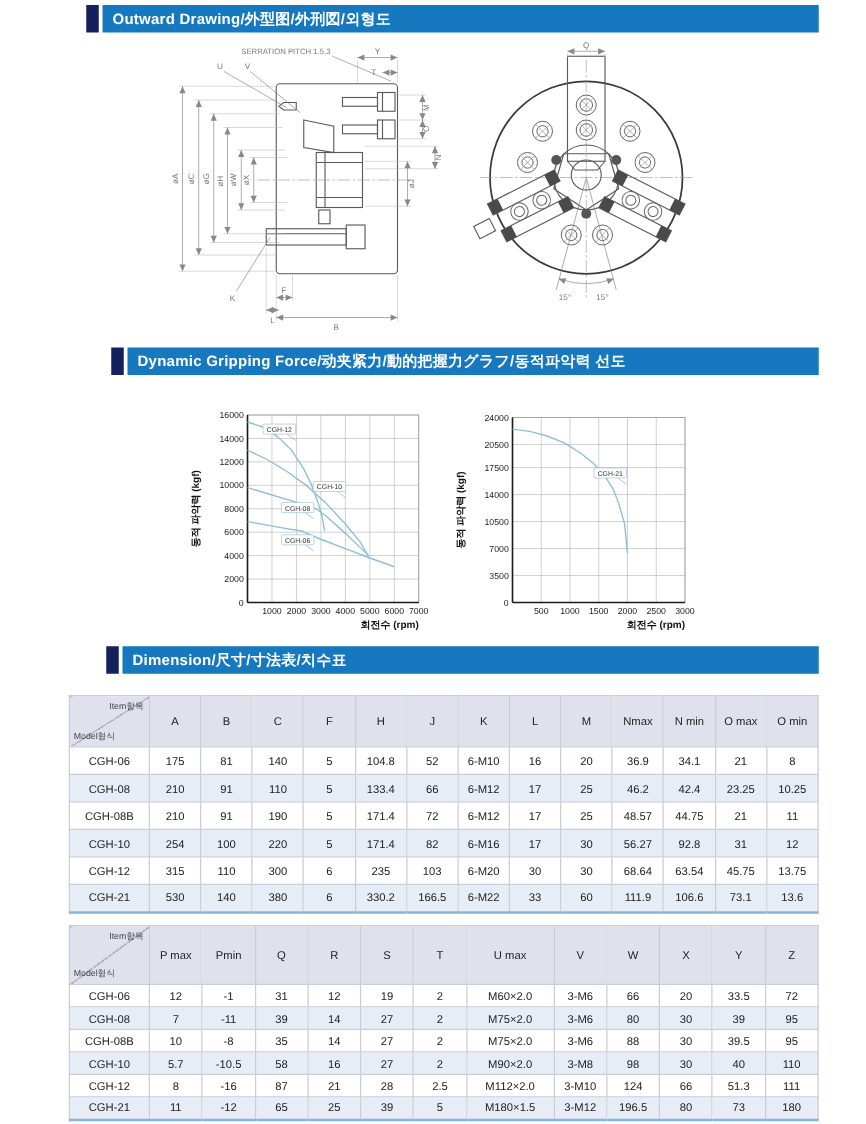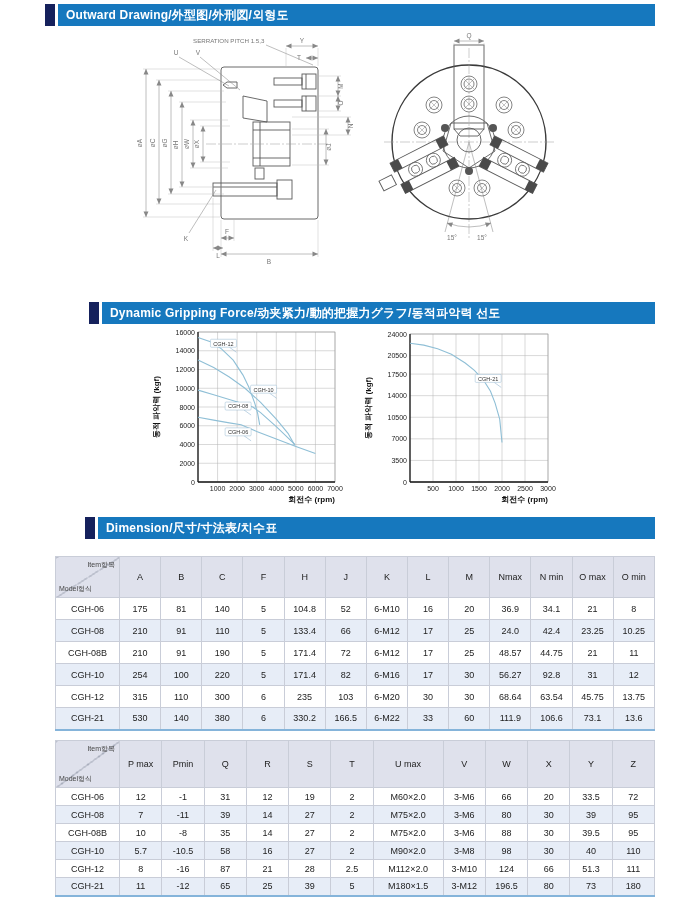--- a/index.html
+++ b/index.html
@@ -5,21 +5,21 @@
   html,body{margin:0;padding:0;}
   body{
     width:693px;height:899px;position:relative;background:#ffffff;
     font-family:"Liberation Sans","DejaVu Sans",sans-serif;color:#333;overflow:hidden;
   }
   
   .sec-header{position:absolute;left:45px;right:38px;height:22px;display:flex;align-items:stretch;}
   .accent{width:10px;background:#15215c;margin-right:3px;}
   .bar{flex:1;background:#1678be;color:#fff;font-size:12px;font-weight:bold;
        line-height:22px;padding-left:8px;letter-spacing:.2px;white-space:nowrap;}
-  #hdr1{top:4px;} #hdr2{top:302px;padding-left:44px;} #hdr3{top:517px;padding-left:40px;}
+  #hdr1{top:4px;margin-left:24px;} #hdr2{top:278px;padding-left:44px;} #hdr3{top:517px;padding-left:40px;}
 
   
   svg{display:block;}
   #svg-side{position:absolute;left:116px;top:32px;}
   #svg-front{position:absolute;left:374px;top:32px;}
   .ln{fill:none;stroke:#5a5a5a;stroke-width:0.9;}
   .heavy{fill:none;stroke:#3a3a3a;stroke-width:1.4;}
   .blk{fill:#4a4a4a;stroke:none;}
   .dot{fill:#555;stroke:none;}
   .bolt circle{fill:none;stroke:#666;stroke-width:0.8;}
@@ -458,21 +458,21 @@
         <td>CGH-08</td>
         <td>210</td>
         <td>91</td>
         <td>110</td>
         <td>5</td>
         <td>133.4</td>
         <td>66</td>
         <td>6-M12</td>
         <td>17</td>
         <td>25</td>
-        <td>24.0</td>
+        <td>46.2</td>
         <td>42.4</td>
         <td>23.25</td>
         <td>10.25</td>
       </tr>
       <tr>
         <td>CGH-08B</td>
         <td>210</td>
         <td>91</td>
         <td>190</td>
         <td>5</td>

